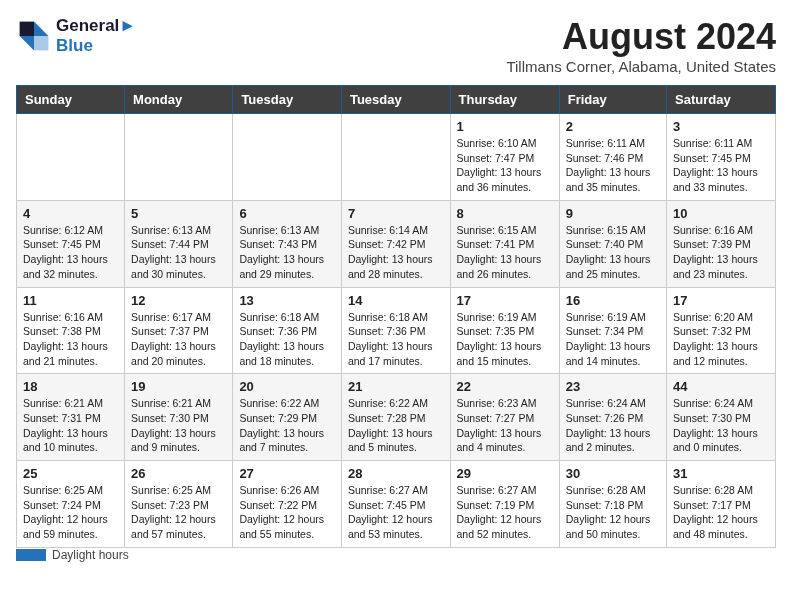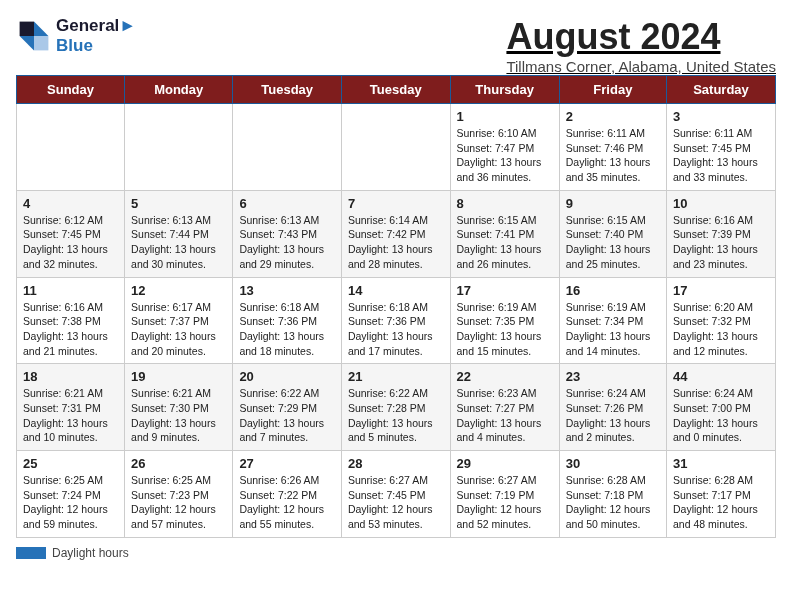--- a/index.html
+++ b/index.html
@@ -7,51 +7,52 @@
       font-family: Arial, sans-serif;
       background: #fff;
       width: 792px;
       min-height: 612px;
       padding: 16px;
     }
     .header-area {
       display: flex;
       justify-content: space-between;
       align-items: flex-start;
+      margin-bottom: 10px;
     }
     .logo {
       display: flex;
       align-items: center;
       gap: 4px;
     }
     .logo-icon {
       width: 36px;
       height: 36px;
     }
     .title-area {
-      text-decoration: underline;
+      text-align: right;
     }
     .month-year {
       font-size: 36px;
       font-weight: bold;
       color: #222;
     }
     .location {
       font-size: 15px;
       color: #444;
     }
     .calendar-table {
       width: 100%;
       border-collapse: collapse;
       font-size: 11px;
     }
     .calendar-table thead tr th {
-      background-color: #7f1d1d;
+      background-color: #404040;
       color: #fff;
-      text-align: center;
+      text-align: left;
       padding: 6px 8px;
       font-size: 13px;
       font-weight: bold;
       border: 1px solid #1a5a9a;
     }
     .calendar-table tbody tr td {
       border: 1px solid #ccc;
       vertical-align: top;
       padding: 5px 6px;
       height: 80px;
@@ -71,21 +72,20 @@
       font-size: 10.5px;
       line-height: 1.4;
       color: #222;
     }
     .empty-cell {
       background: #fff !important;
     }
     .legend-area {
       display: flex;
       align-items: center;
-      margin-top: 8px;
       font-size: 12px;
       color: #444;
     }
     .legend-bar {
       width: 30px;
       height: 12px;
       background: #2672b8;
       margin-right: 6px;
     }
   </style>
@@ -270,21 +270,21 @@
         </td>
         <td>
           <div class="day-number">23</div>
           <div class="day-info">Sunrise: 6:24 AM
 Sunset: 7:26 PM
 Daylight: 13 hours and 2 minutes.</div>
         </td>
         <td>
           <div class="day-number">44</div>
           <div class="day-info">Sunrise: 6:24 AM
-Sunset: 7:00 PM
+Sunset: 7:30 PM
 Daylight: 13 hours and 0 minutes.</div>
         </td>
       </tr>
       <tr>
         <td>
           <div class="day-number">25</div>
           <div class="day-info">Sunrise: 6:25 AM
 Sunset: 7:24 PM
 Daylight: 12 hours and 59 minutes.</div>
         </td>

